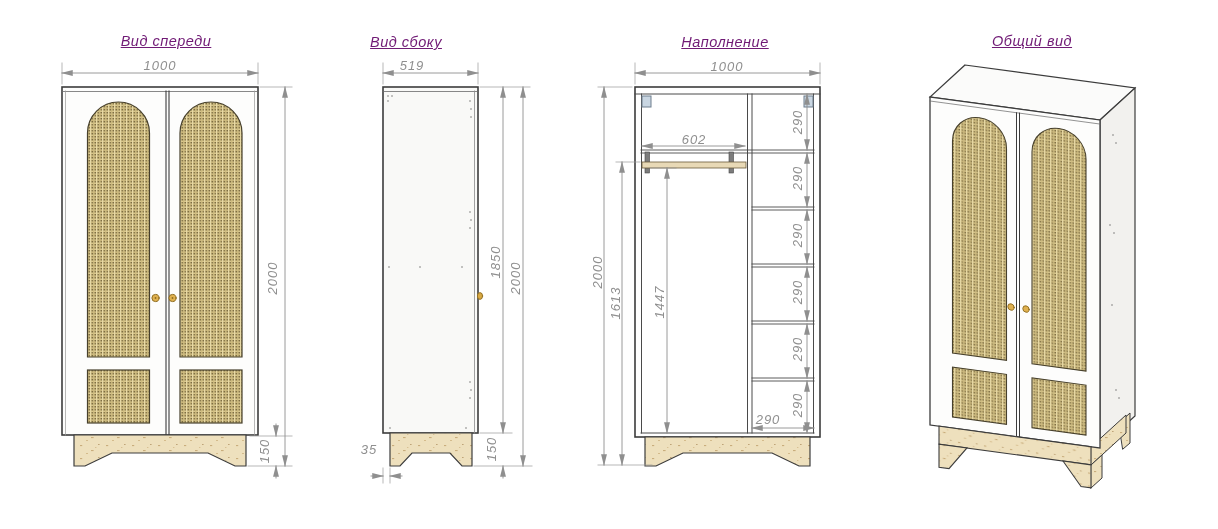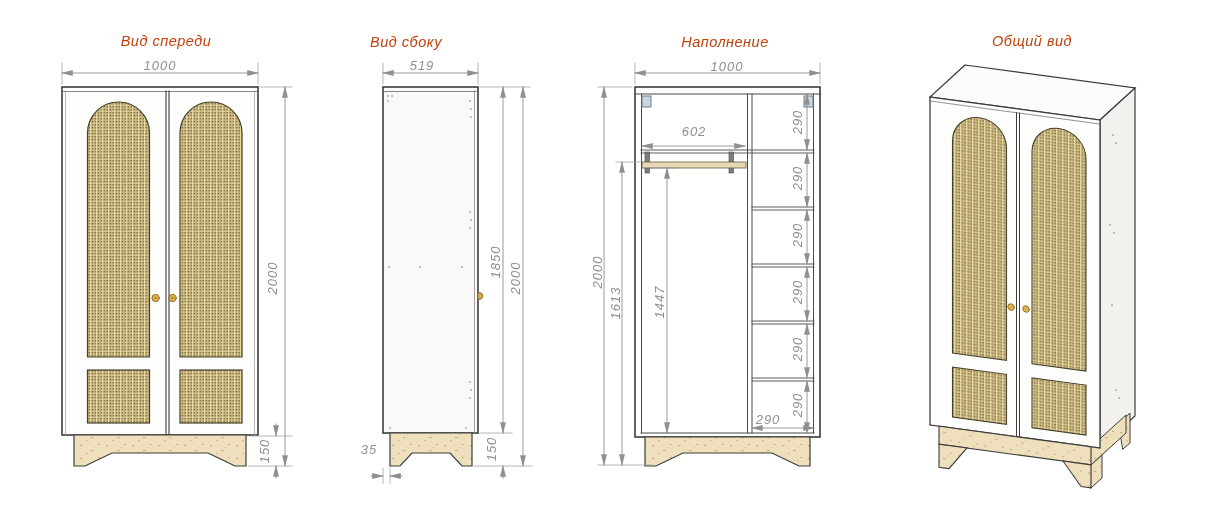--- a/index.html
+++ b/index.html
@@ -2,22 +2,22 @@
 <html><head>
 <meta charset="utf-8">
 <style>
   html,body{margin:0;padding:0;background:#ffffff;}
   .canvas{position:relative;width:1218px;height:529px;background:#fff;overflow:hidden;
           font-family:"Liberation Sans",sans-serif;}
   .canvas svg{position:absolute;left:0;top:0;}
   .lab{position:absolute;font:italic 13px "Liberation Sans",sans-serif;color:#8f8f8f;
        transform:translate(-50%,-50%);white-space:nowrap;letter-spacing:1px;}
   .lab.v{transform:translate(-50%,-50%) rotate(-90deg);}
-  .title{position:absolute;font:italic 14.5px "Liberation Sans",sans-serif;color:#c2410c;
-         transform:translate(-50%,-50%);white-space:nowrap;letter-spacing:.5px;}
+  .title{position:absolute;font:italic 14.5px "Liberation Sans",sans-serif;color:#701a75;
+         transform:translate(-50%,-50%);white-space:nowrap;letter-spacing:.5px;text-decoration:underline;}
 </style>
 </head>
 <body>
 
 <div class="canvas">
 
 <svg width="1218" height="529" viewBox="0 0 1218 529">
   <defs>
     <pattern id="rattan" width="6" height="6" patternUnits="userSpaceOnUse">
       <rect width="6" height="6" fill="#d9c78c"></rect>
@@ -222,28 +222,28 @@
 
 <div class="title" style="left:166px;top:41px">Вид спереди</div>
 <div class="title" style="left:406px;top:42px">Вид сбоку</div>
 <div class="title" style="left:725px;top:42px">Наполнение</div>
 <div class="title" style="left:1032px;top:41px">Общий вид</div>
 
 <div class="lab" style="left:160px;top:65px">1000</div>
 <div class="lab v" style="left:272px;top:278px">2000</div>
 <div class="lab v" style="left:264px;top:451px">150</div>
 
-<div class="lab" style="left:422px;top:65px">519</div>
+<div class="lab" style="left:412px;top:65px">519</div>
 <div class="lab v" style="left:495px;top:262px">1850</div>
 <div class="lab v" style="left:515px;top:278px">2000</div>
 <div class="lab v" style="left:491px;top:449px">150</div>
 <div class="lab" style="left:369px;top:449px">35</div>
 
 <div class="lab" style="left:727px;top:66px">1000</div>
-<div class="lab" style="left:694px;top:131px">602</div>
+<div class="lab" style="left:694px;top:139px">602</div>
 <div class="lab v" style="left:797px;top:122px">290</div>
 <div class="lab v" style="left:797px;top:178px">290</div>
 <div class="lab v" style="left:797px;top:235px">290</div>
 <div class="lab v" style="left:797px;top:292px">290</div>
 <div class="lab v" style="left:797px;top:349px">290</div>
 <div class="lab v" style="left:797px;top:405px">290</div>
 <div class="lab" style="left:768px;top:419px">290</div>
 <div class="lab v" style="left:597px;top:272px">2000</div>
 <div class="lab v" style="left:615px;top:303px">1613</div>
 <div class="lab v" style="left:659px;top:302px">1447</div>

